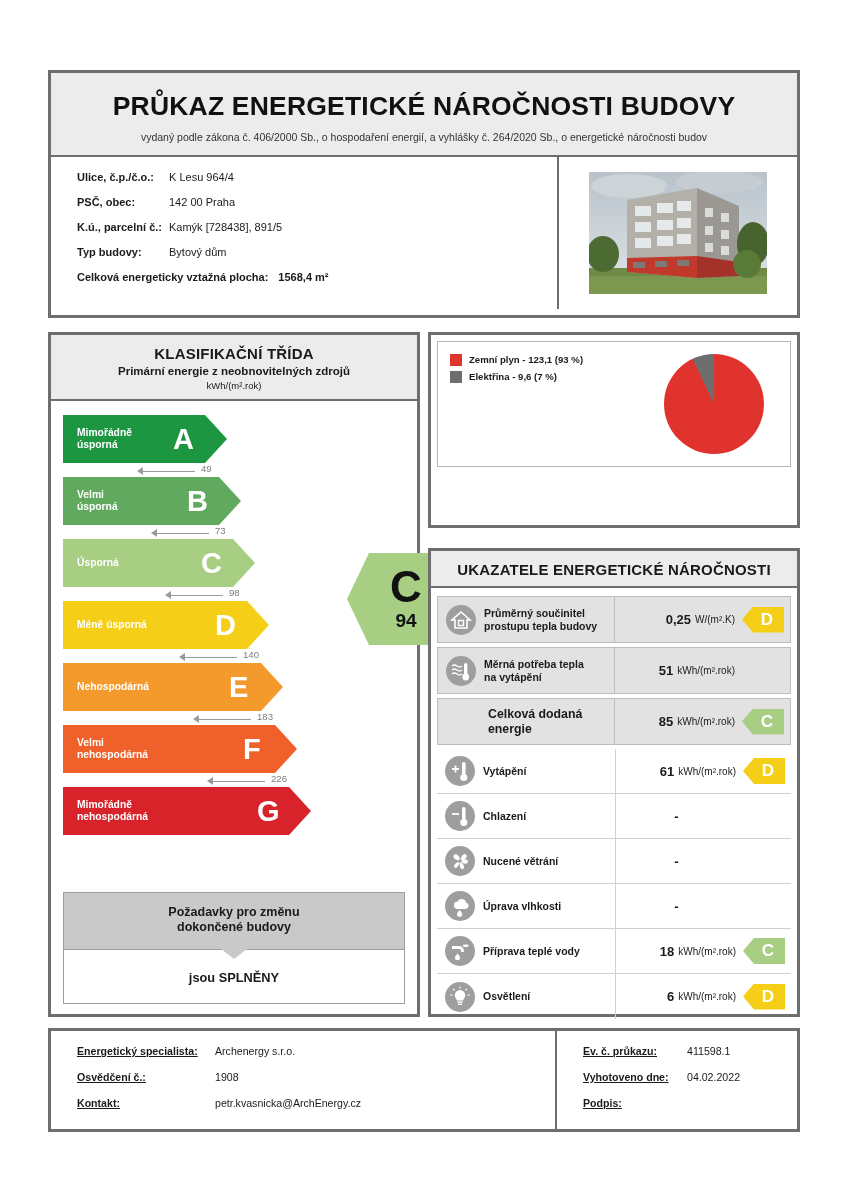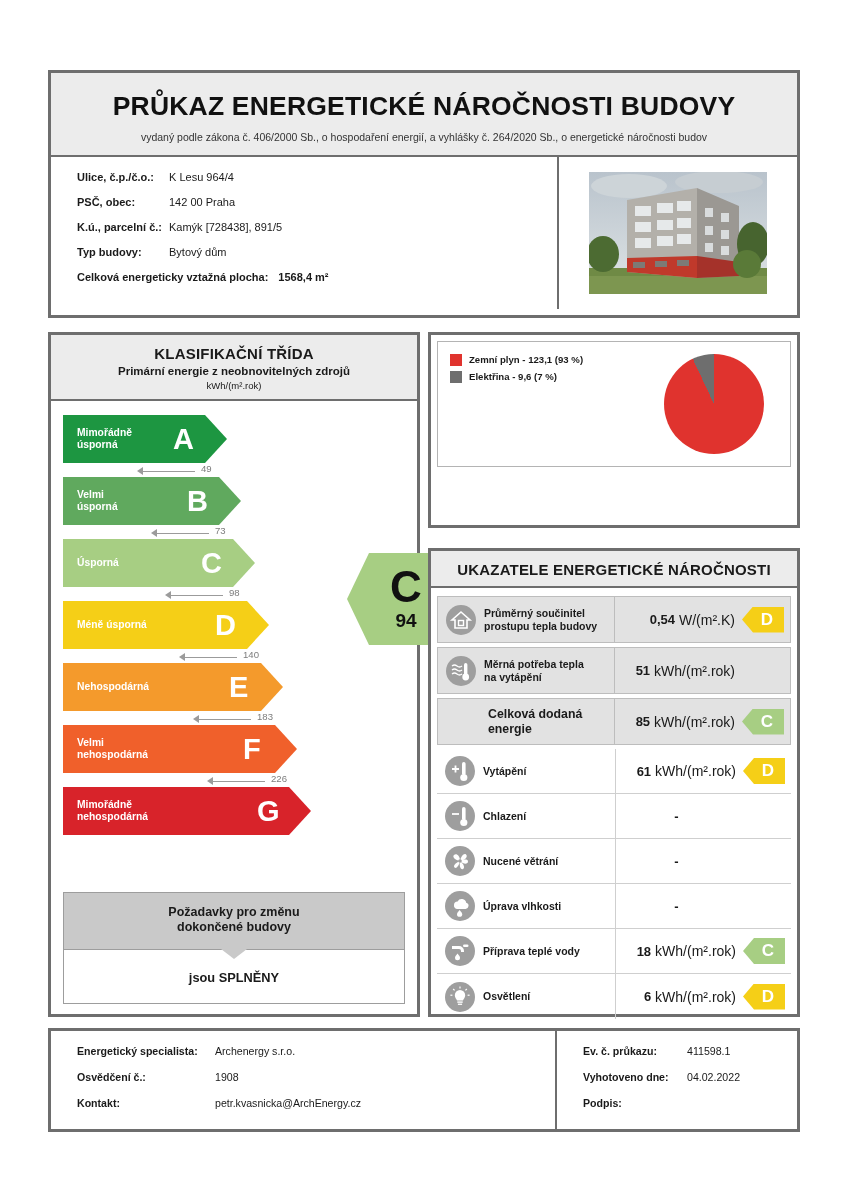--- a/index.html
+++ b/index.html
@@ -123,38 +123,38 @@
   .ind-name { flex: 1 1 auto; font-size: 10.5px; font-weight: bold; line-height: 1.2; white-space: pre-line; }
   .ind-name.big { font-size: 12.3px; }
   .ind-val {
     width: 176px; flex: none; height: 100%;
     border-left: 1px solid #cfcfcf;
     display: flex; align-items: center; justify-content: flex-end;
     padding-right: 6px; position: relative;
   }
   .ind-row.boxed .ind-val { border-left: 1px solid #bdbdbd; }
   .v-num { font-size: 13px; font-weight: bold; }
-  .v-unit { font-size: 14px; margin-left: 4px; }
+  .v-unit { font-size: 10px; margin-left: 4px; }
   .v-dash { font-size: 13px; font-weight: bold; width: 100%; text-align: center; padding-right: 48px; }
   .grade {
     width: 42px; height: 26px; margin-left: 7px; flex: none;
     clip-path: polygon(11px 0, 100% 0, 100% 100%, 11px 100%, 0 50%);
     display: flex; align-items: center; justify-content: center;
     color: #fff; font-size: 17px; font-weight: bold; padding-left: 8px;
   }
   .grade.empty { background: none; }
 
   
   #footer-block { left: 48px; top: 1028px; width: 752px; height: 104px; }
   .foot { display: flex; height: 100%; }
   .foot-col { padding: 14px 0 0 26px; }
   .foot-col.left { width: 506px; flex: none; border-right: 2px solid #6e6e6e; }
   .foot-col.right { flex: 1 1 auto; }
   .foot-row { display: flex; font-size: 10.6px; margin-bottom: 14px; }
-  .foot-label { font-weight: bold; flex: none; }
+  .foot-label { font-weight: bold; flex: none; text-decoration: underline; }
   .foot-col.left .foot-label { width: 138px; }
   .foot-col.right .foot-label { width: 104px; }
 </style>
 </head>
 <body>
 
 <div class="page">
 
   <div class="frame" id="header-block">
     <div class="header-title-area">
@@ -364,21 +364,21 @@
           <div class="ind-icon">
             <svg viewBox="0 0 30 30" width="30" height="30">
               <circle cx="15" cy="15" r="15" fill="#9e9e9e"></circle>
               <path d="M15 7 L24 15 H21 V23 H9 V15 H6 Z" fill="none" stroke="#fff" stroke-width="1.6"></path>
               <rect x="12.5" y="15.5" width="5" height="5" fill="none" stroke="#fff" stroke-width="1.4"></rect>
             </svg>
           </div>
           <div class="ind-name">Průměrný součinitel
 prostupu tepla budovy</div>
           <div class="ind-val">
-            <span class="v-num">0,54</span>
+            <span class="v-num">0,25</span>
             <span class="v-unit">W/(m².K)</span>
             <span class="grade" style="background: rgb(245, 207, 23);">D</span>
           </div>
         </div>
         <div class="ind-row boxed">
           <div class="ind-icon">
             <svg viewBox="0 0 30 30" width="30" height="30">
               <circle cx="15" cy="15" r="15" fill="#9e9e9e"></circle>
               <rect x="18" y="7" width="3.4" height="12" rx="1.7" fill="#fff"></rect>
               <circle cx="19.7" cy="21" r="3.4" fill="#fff"></circle>

